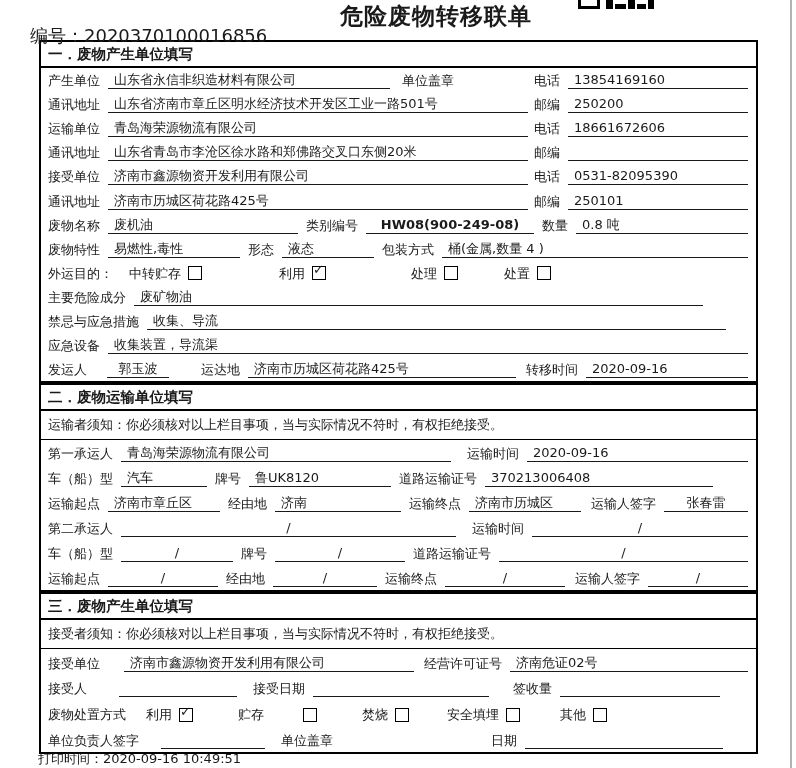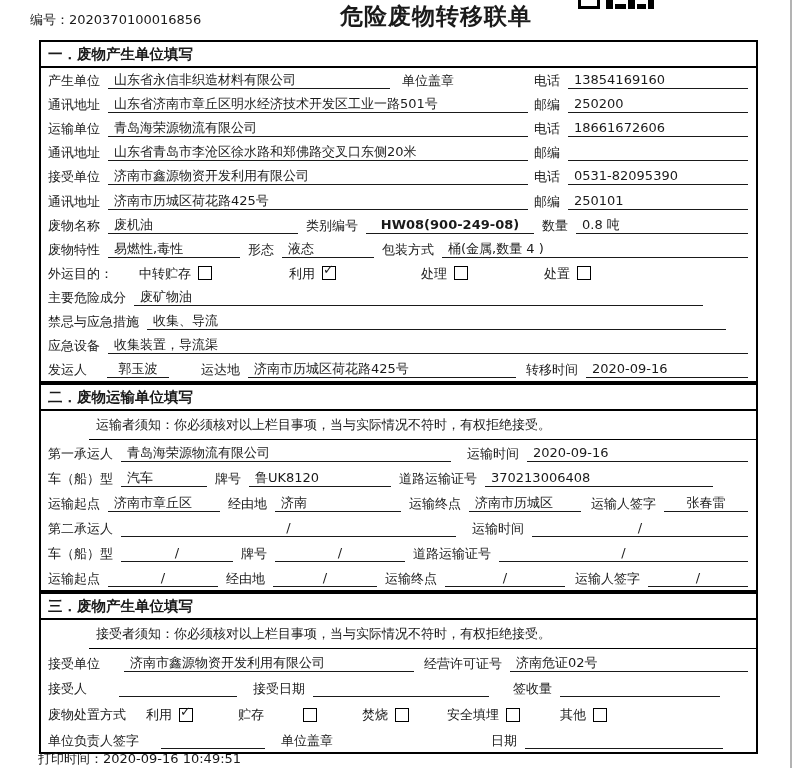--- a/index.html
+++ b/index.html
@@ -4,38 +4,38 @@
 <style>
   html,body{margin:0;padding:0;}
   body{
     width:796px;height:768px;background:#ffffff;overflow:hidden;position:relative;
     font-family:"DejaVu Sans", sans-serif;color:#1a1a1a;
     -webkit-font-smoothing:antialiased;
   }
   .edge-line{position:absolute;left:790px;top:0;width:2px;height:768px;background:#b3b3b3;}
   
   .hdr{position:relative;height:40px;}
-  .docnum{position:absolute;left:30px;top:11px;font-size:13px;white-space:nowrap;}
+  .docnum{position:absolute;left:30px;top:24px;font-size:18px;white-space:nowrap;}
   .form-title{position:absolute;left:436px;top:1px;transform:translateX(-50%);
     font-size:23px;font-weight:bold;letter-spacing:1px;white-space:nowrap;}
   .qr{position:absolute;left:578px;top:0;width:78px;height:9px;}
   .qr div{position:absolute;background:#000;}
   .qr .q1{left:0;top:0;width:22px;height:9px;background:transparent;
     border:3px solid #000;border-top:none;box-sizing:border-box;}
   .qr .q2{left:28px;top:0;width:7px;height:9px;}
   .qr .q3{left:37px;top:4px;width:11px;height:5px;}
   .qr .q4{left:50px;top:0;width:7px;height:9px;}
   .qr .q5{left:59px;top:4px;width:9px;height:5px;}
   .qr .q6{left:70px;top:0;width:6px;height:9px;}
   
   .tbl{border:2px solid #000;margin-left:39px;width:719px;box-sizing:border-box;background:#fff;}
   .tbl-title{height:24px;line-height:24px;border-bottom:2px solid #000;
     padding-left:7px;font-size:14.5px;font-weight:bold;white-space:nowrap;}
   .notice{height:29px;border-bottom:1px solid #000;display:flex;align-items:center;
-    padding-left:7px;font-size:13px;box-sizing:border-box;white-space:nowrap;margin-left:48px;}
+    padding-left:7px;font-size:13px;box-sizing:border-box;white-space:nowrap;}
   .row{display:flex;align-items:flex-end;padding:0 8px 3px 7px;font-size:13px;box-sizing:border-box;}
   .s0 .row{height:24.1px;}
   .s1 .row{height:25px;}
   .s2 .row{height:25.6px;}
   .lbl{white-space:nowrap;margin-right:8px;line-height:17px;}
   .fld{border-bottom:1px solid #1a1a1a;height:17px;line-height:16px;white-space:nowrap;
     overflow:hidden;padding-left:6px;box-sizing:border-box;}
   .ctr{text-align:center;padding-left:0;}
   .sp{flex:1;}
   .cbg{display:flex;align-items:center;line-height:17px;}
@@ -119,35 +119,35 @@
       <div class="row">
         <span class="lbl">废物特性</span>
         <span class="fld" style="width: 132px;">易燃性,毒性</span>
         <span class="lbl" style="margin-left: 8px;">形态</span>
         <span class="fld" style="width: 92px;">液态</span>
         <span class="lbl" style="margin-left: 8px;">包装方式</span>
         <span class="fld" style="flex: 1 1 0%;">桶(金属,数量 4 )</span>
       </div>
       <div class="row">
         <span class="lbl">外运目的：</span>
-        <span class="cbg" style="margin-left: 18px;">
+        <span class="cbg" style="margin-left: 8px;">
           <span class="cbl">中转贮存</span>
           <span class="cb"></span>
         </span>
         <span class="cbg" style="margin-left: 77px;">
           <span class="cbl">利用</span>
           <span class="cb">
             <span class="ck">✓</span>
           </span>
         </span>
         <span class="cbg" style="margin-left: 85px;">
           <span class="cbl">处理</span>
           <span class="cb"></span>
         </span>
-        <span class="cbg" style="margin-left: 76px;">
+        <span class="cbg" style="margin-left: 46px;">
           <span class="cbl">处置</span>
           <span class="cb"></span>
         </span>
       </div>
       <div class="row">
         <span class="lbl">主要危险成分</span>
         <span class="fld" style="flex: 1 1 0%; margin-right: 45px;">废矿物油</span>
       </div>
       <div class="row">
         <span class="lbl">禁忌与应急措施</span>

